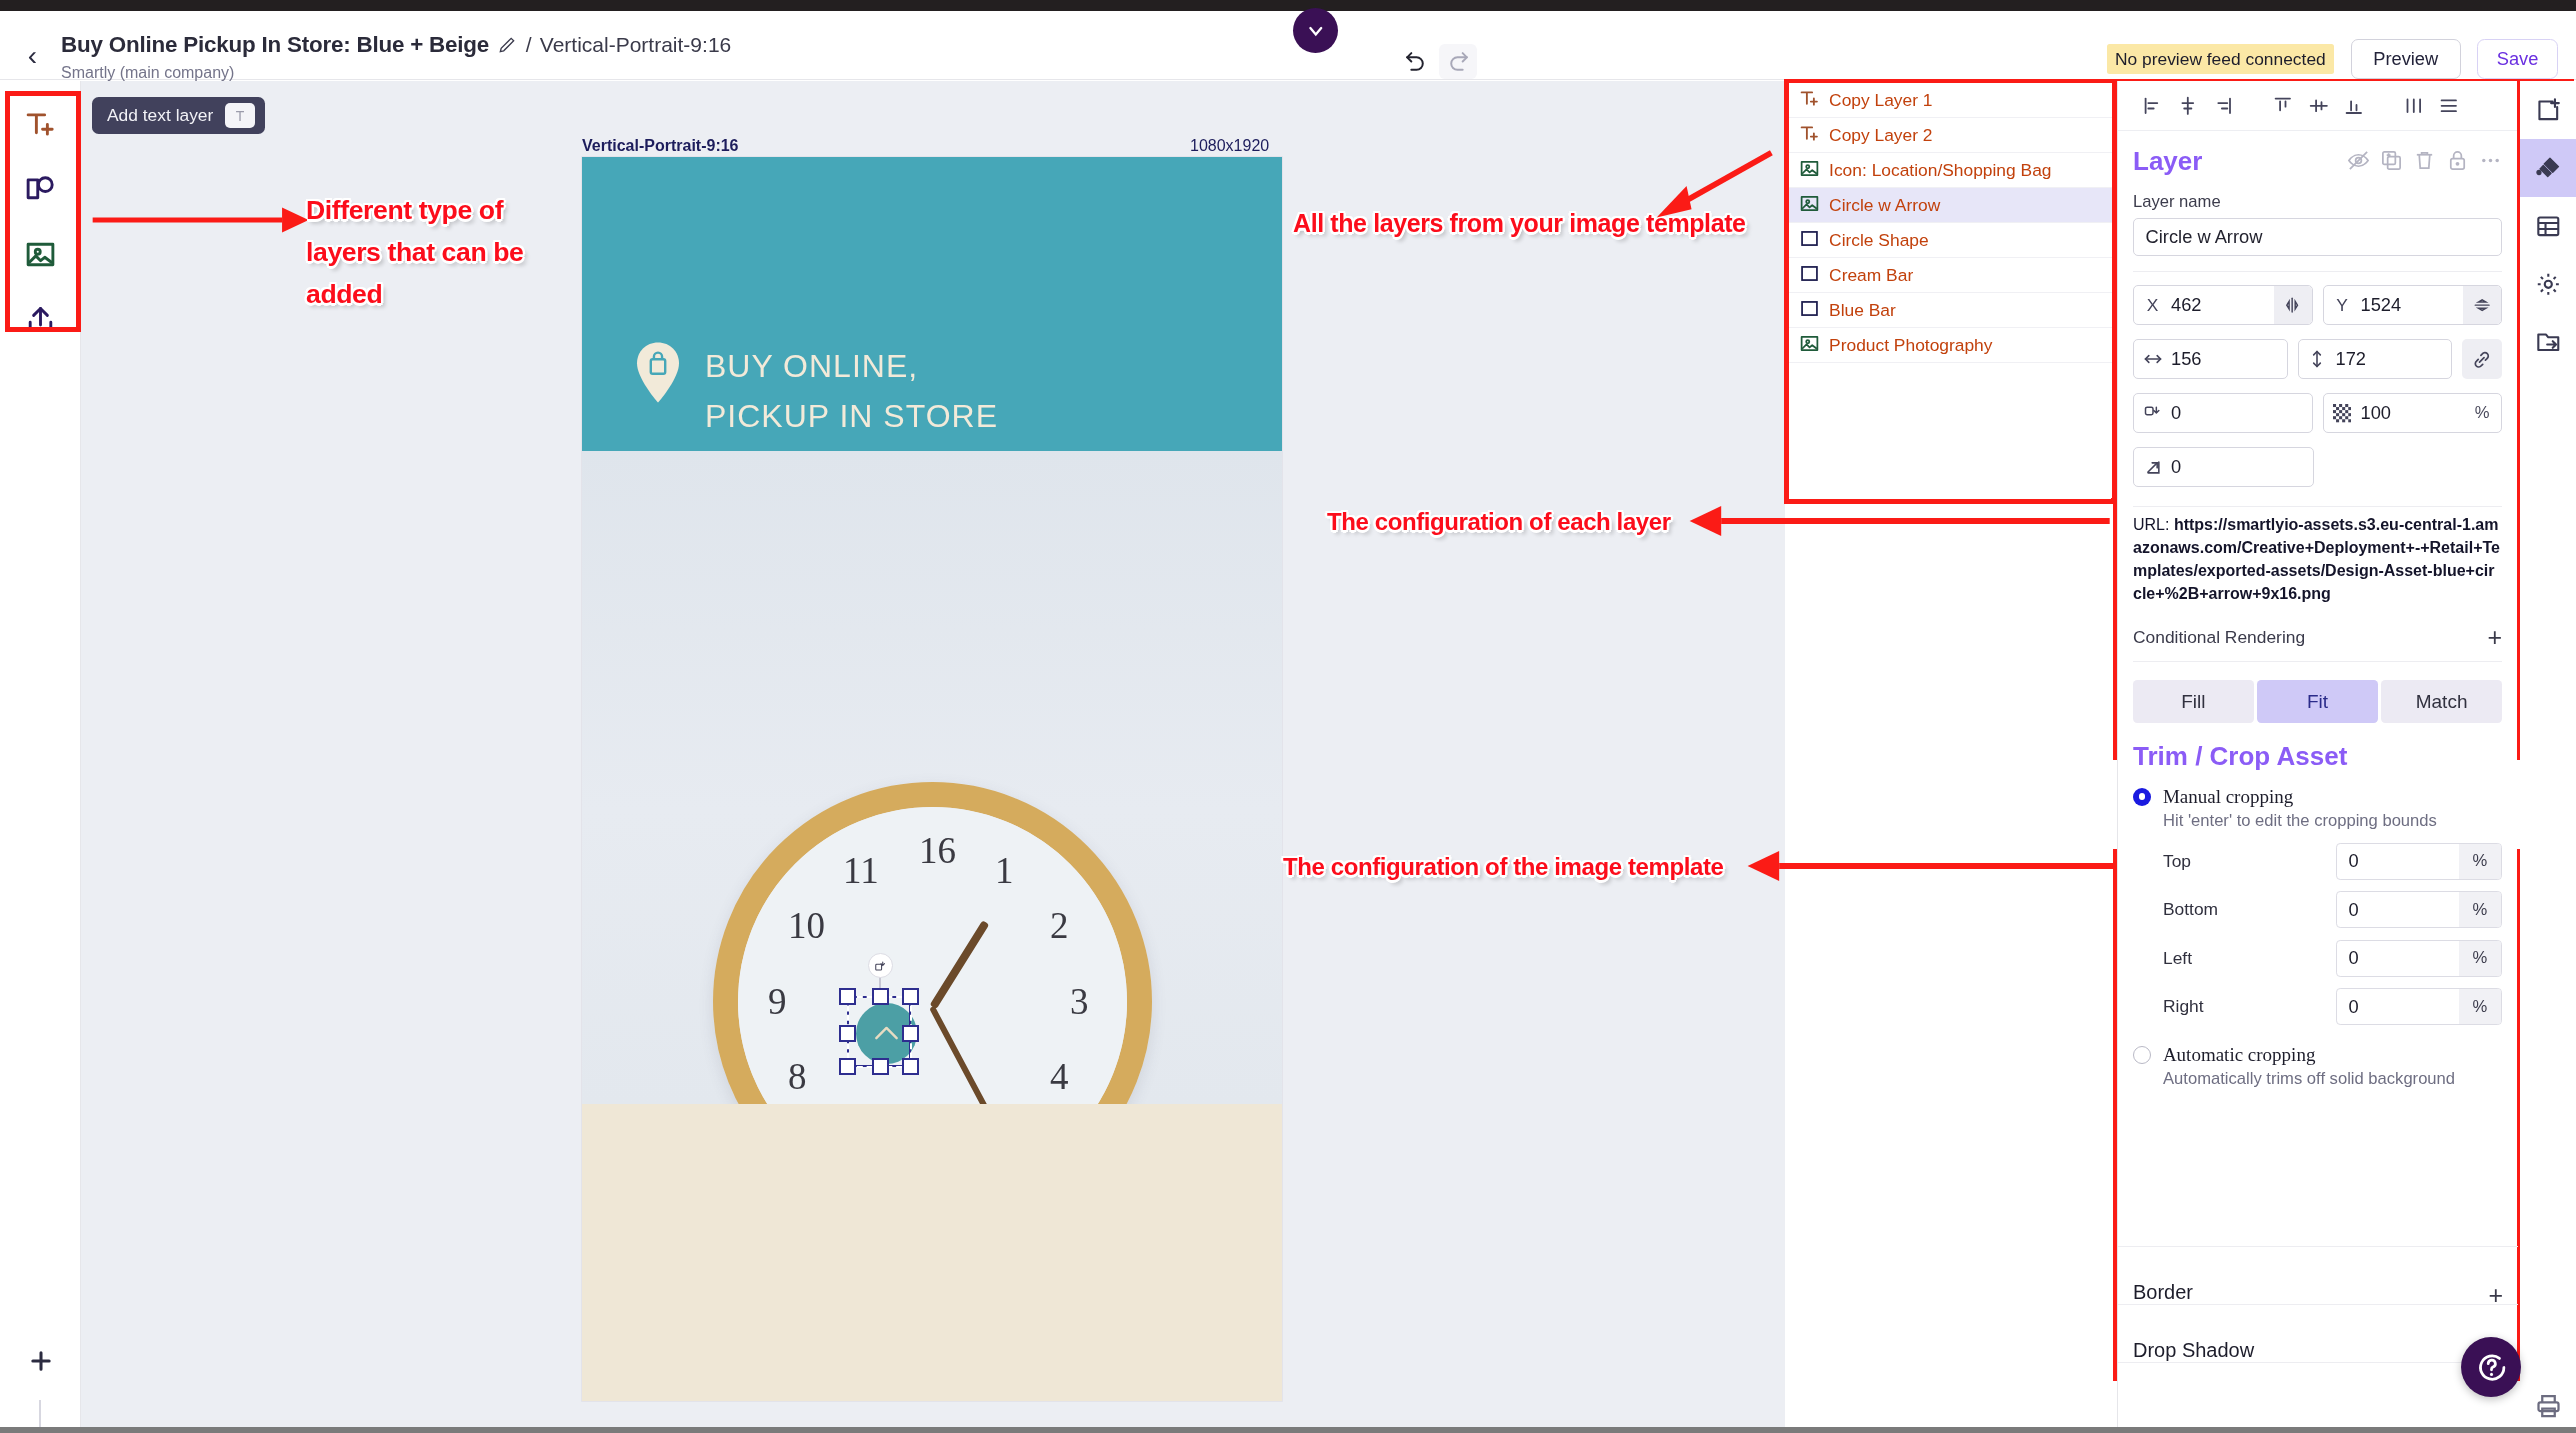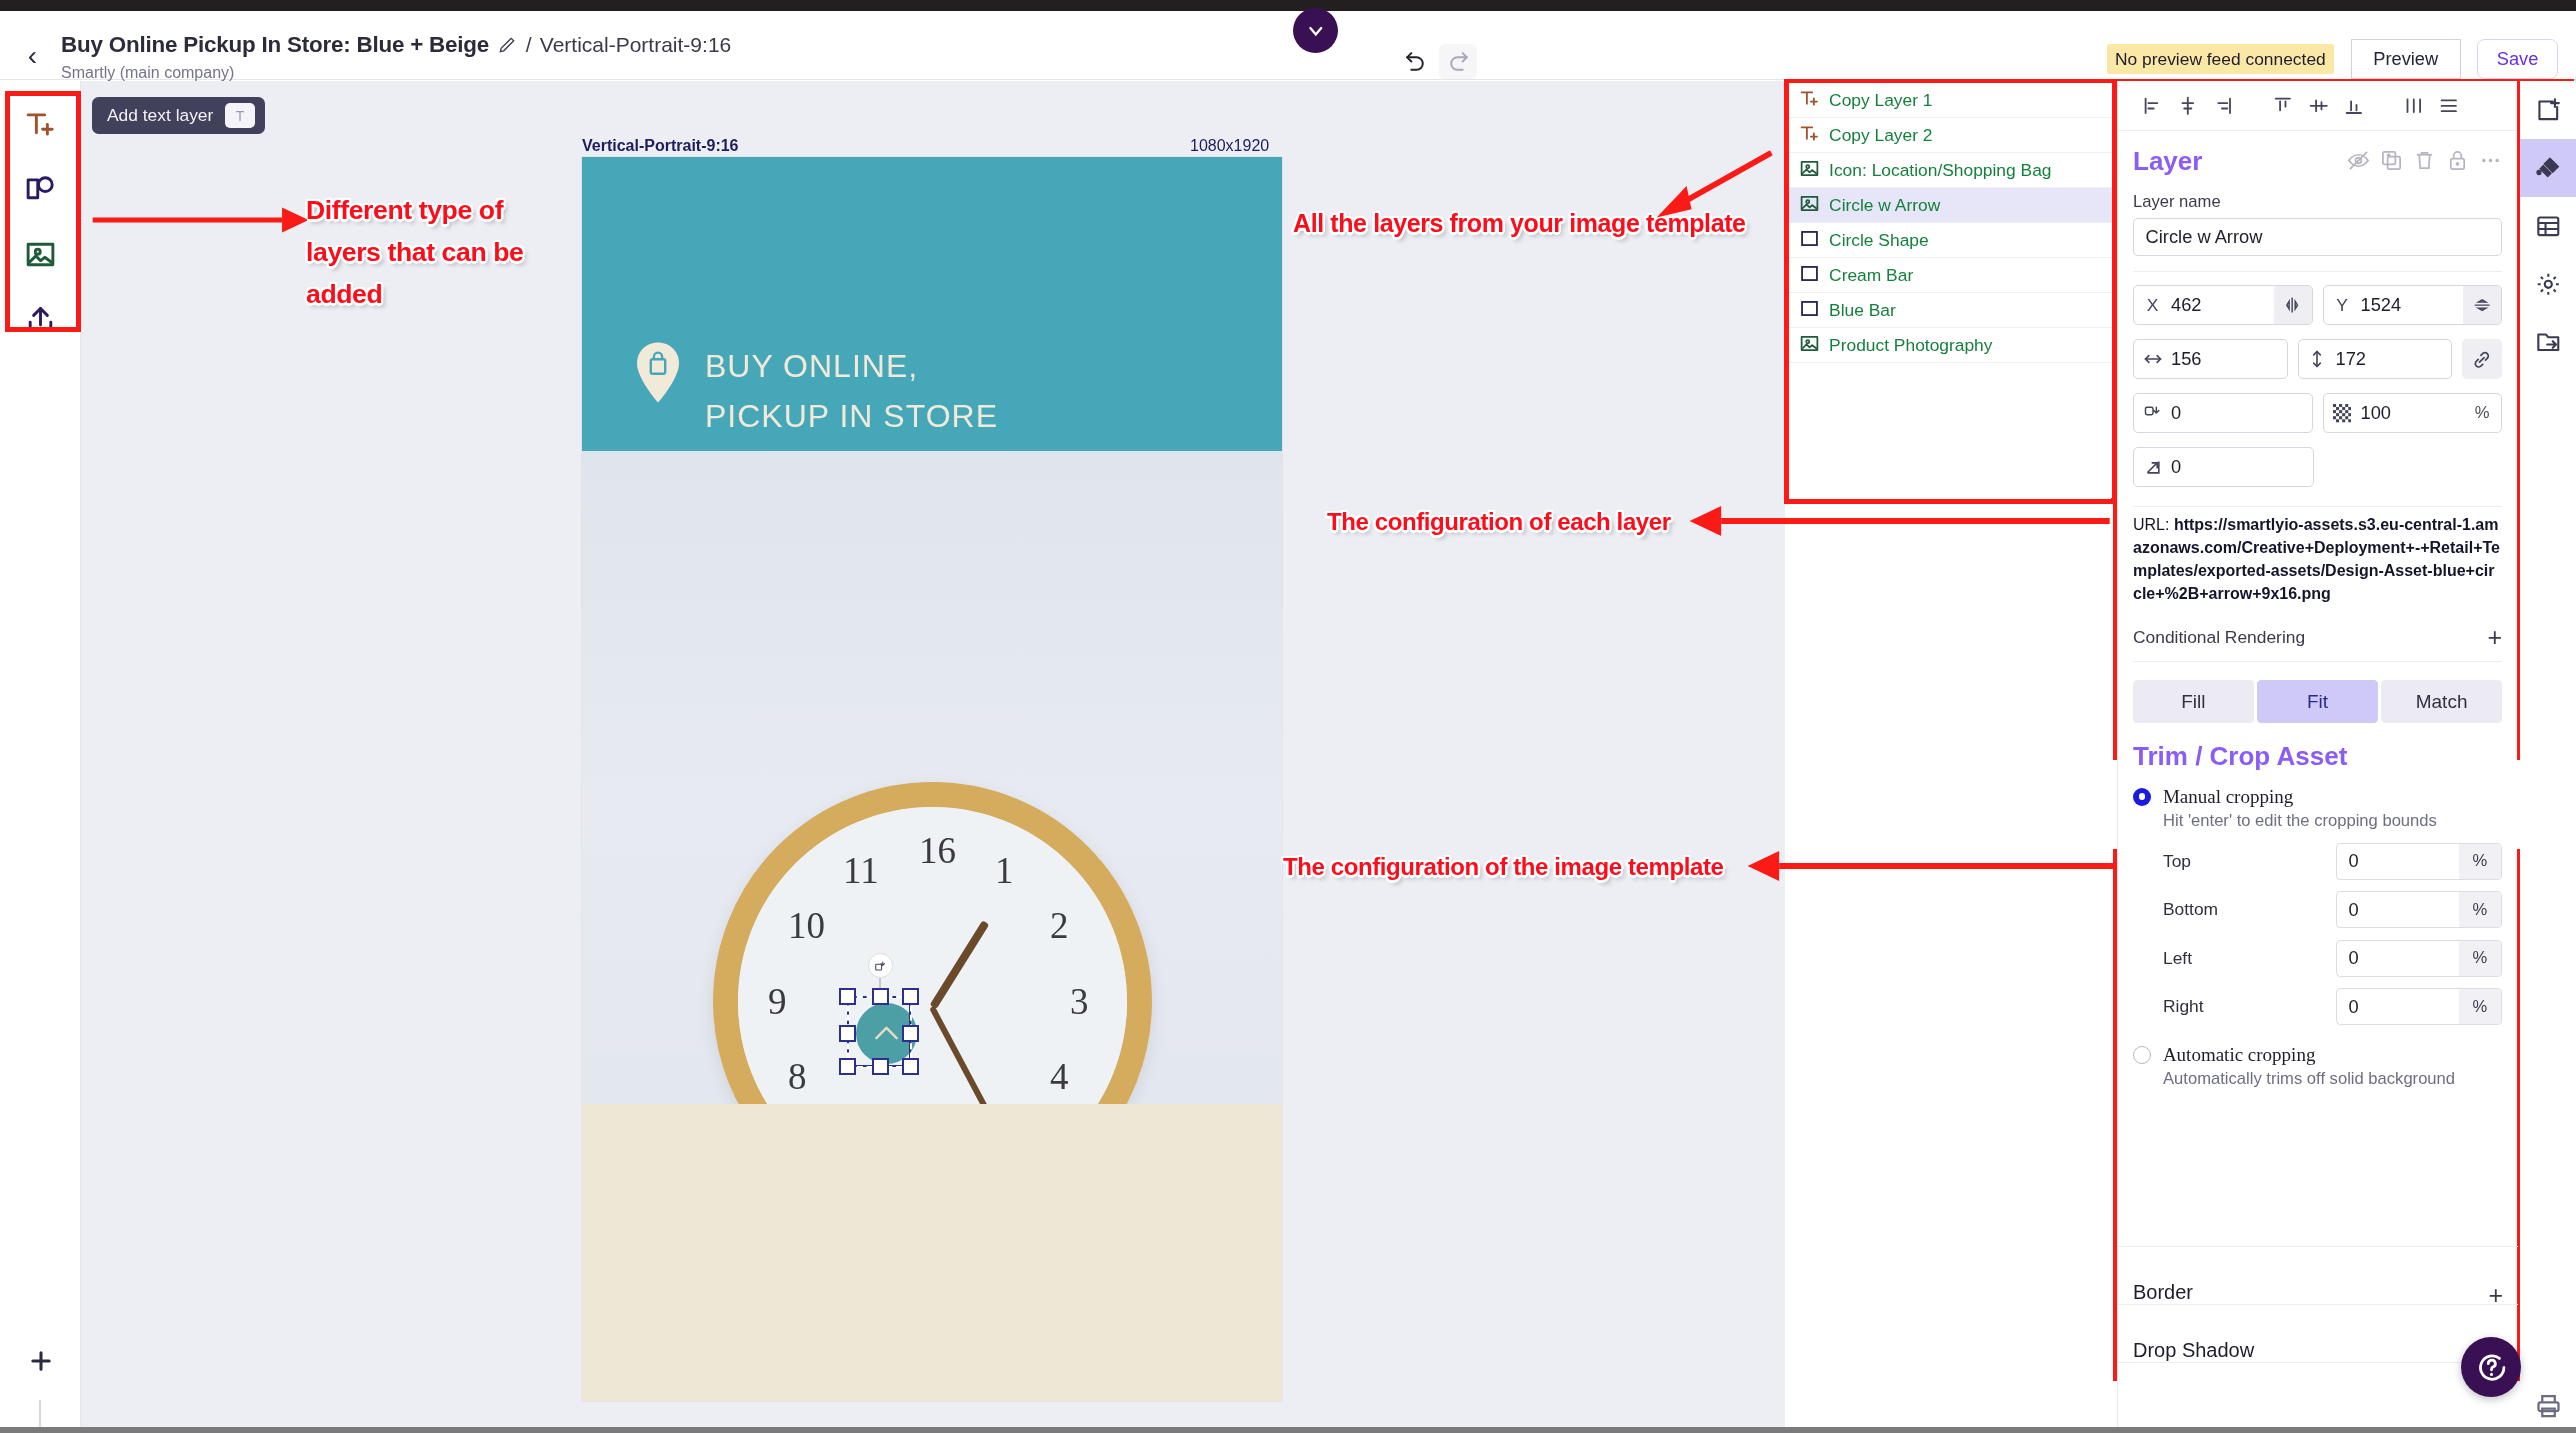--- a/index.html
+++ b/index.html
@@ -29,21 +29,21 @@
   .chev-circle { position:absolute; left:1293px; top:-2.5px; width:45px; height:45px;
                  border-radius:50%; background:#3a1055; display:flex; align-items:center; justify-content:center; cursor:pointer; }
   .chev-circle svg { width:21.6px; height:21.6px; }
 
   .undo-redo { position:absolute; left:1396px; top:33px; display:flex; gap:5px; align-items:center;}
   .ur-btn { width:38px; height:35px; border-radius:5.8px; display:flex; align-items:center; justify-content:center; cursor:pointer;}
   .ur-btn.disabled { background:#f6f6f9; }
 
   .hdr-right { position:absolute; right:18.3px; top:28px; display:flex; align-items:center; gap:16.6px; }
   .feed-badge { background:#fbe8a6; color:#1d1d2b; font-size:17.4px; padding:4.2px 8.3px; border-radius:2.5px; white-space:nowrap;}
-  .btn-outline { border:0.8px solid #d2d2dc; border-radius:0; background:#fff; color:#23233a;
+  .btn-outline { border:0.8px solid #d2d2dc; border-radius:7px; background:#fff; color:#23233a;
                  font-size:18.3px; padding:8.3px 21.6px; cursor:pointer; }
   .btn-save { border:0.8px solid #d8d2f5; border-radius:7.5px; background:#fff; color:#6a2fe0;
               font-size:18.3px; padding:8.3px 18.3px; cursor:pointer; }
 
   
   .left-rail { position:absolute; left:0; top:81px; width:81px; height:1353px; background:#fff;
                border-right:0.8px solid #e6e6ea; }
   .tool-btn { position:absolute; left:15px; width:50px; height:50px; display:flex; align-items:center; justify-content:center; cursor:pointer;}
   .zoom-ctl { position:absolute; left:23px; width:35px; display:flex; align-items:center; justify-content:center; cursor:pointer; }
   .zoom-track { position:absolute; left:39px; top:1319px; width:1.7px; height:115px; background:#d7d7e0;}
@@ -97,21 +97,21 @@
           text-shadow: 1.7px 1.7px 0 #fff, -1.7px 1.7px 0 #fff, 1.7px -1.7px 0 #fff, -1.7px -1.7px 0 #fff,
                        0 2.5px 0 #fff, 2.5px 0 0 #fff, 0 -2.5px 0 #fff, -2.5px 0 0 #fff, 3.3px 4.2px 4.2px rgba(0,0,0,.25);
           letter-spacing:-0.4px; }
   .redbox { position:absolute; border:5px solid #fb1b16; pointer-events:none; }
 
   
   .layers-panel { position:absolute; left:1789px; top:83px; width:323px; height:415px; background:#fff; }
   .layer-row { height:35px; display:flex; align-items:center; gap:9.1px; padding-left:10px;
                border-bottom:0.8px solid #f0f0f4; cursor:pointer; }
   .layer-row.selected { background:#e7e6f8; }
-  .layer-row .lname { font-size:17.4px; color:#15803d; white-space:nowrap; }
+  .layer-row .lname { font-size:17.4px; color:#c2410c; white-space:nowrap; }
 
   
   .right-panel { position:absolute; left:2117px; top:81px; width:400px; height:1353px;
                  background:#fff; border-left:0.8px solid #e6e6ea; }
   .align-bar { height:50px; display:flex; align-items:center; gap:3.3px; padding:0 18.3px; border-bottom:0.8px solid #edeef2;}
   .align-btn { width:32px; height:32px; display:flex; align-items:center; justify-content:center; cursor:pointer;}
   .align-gap { width:21.6px; }
 
   .sec { padding:0 15px; }
   .sec-hd { display:flex; align-items:center; justify-content:space-between; padding:15px 0 6.6px; }

